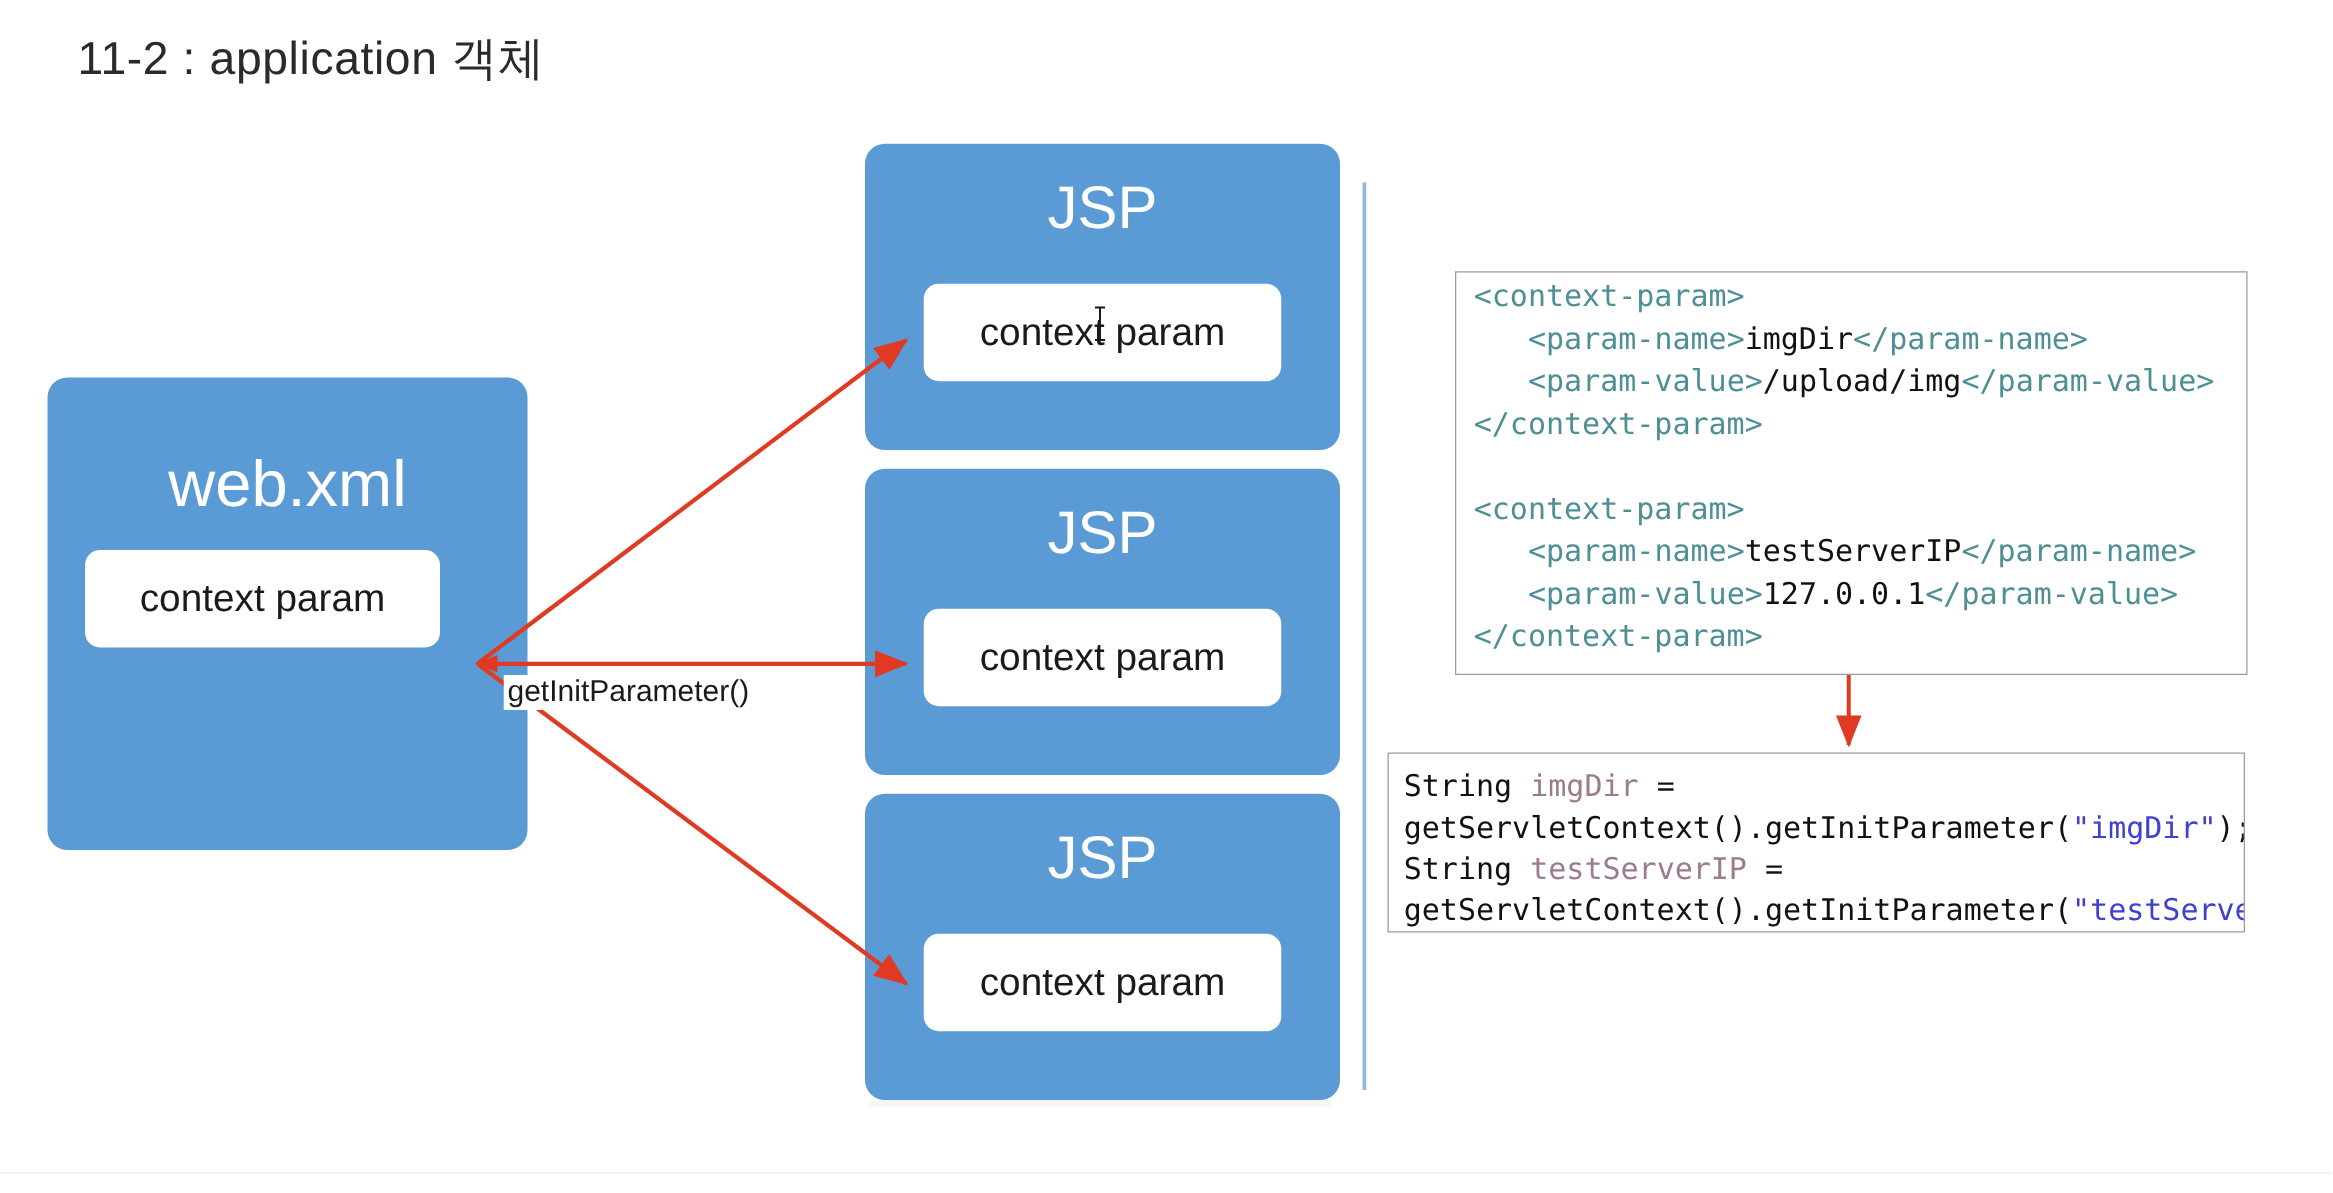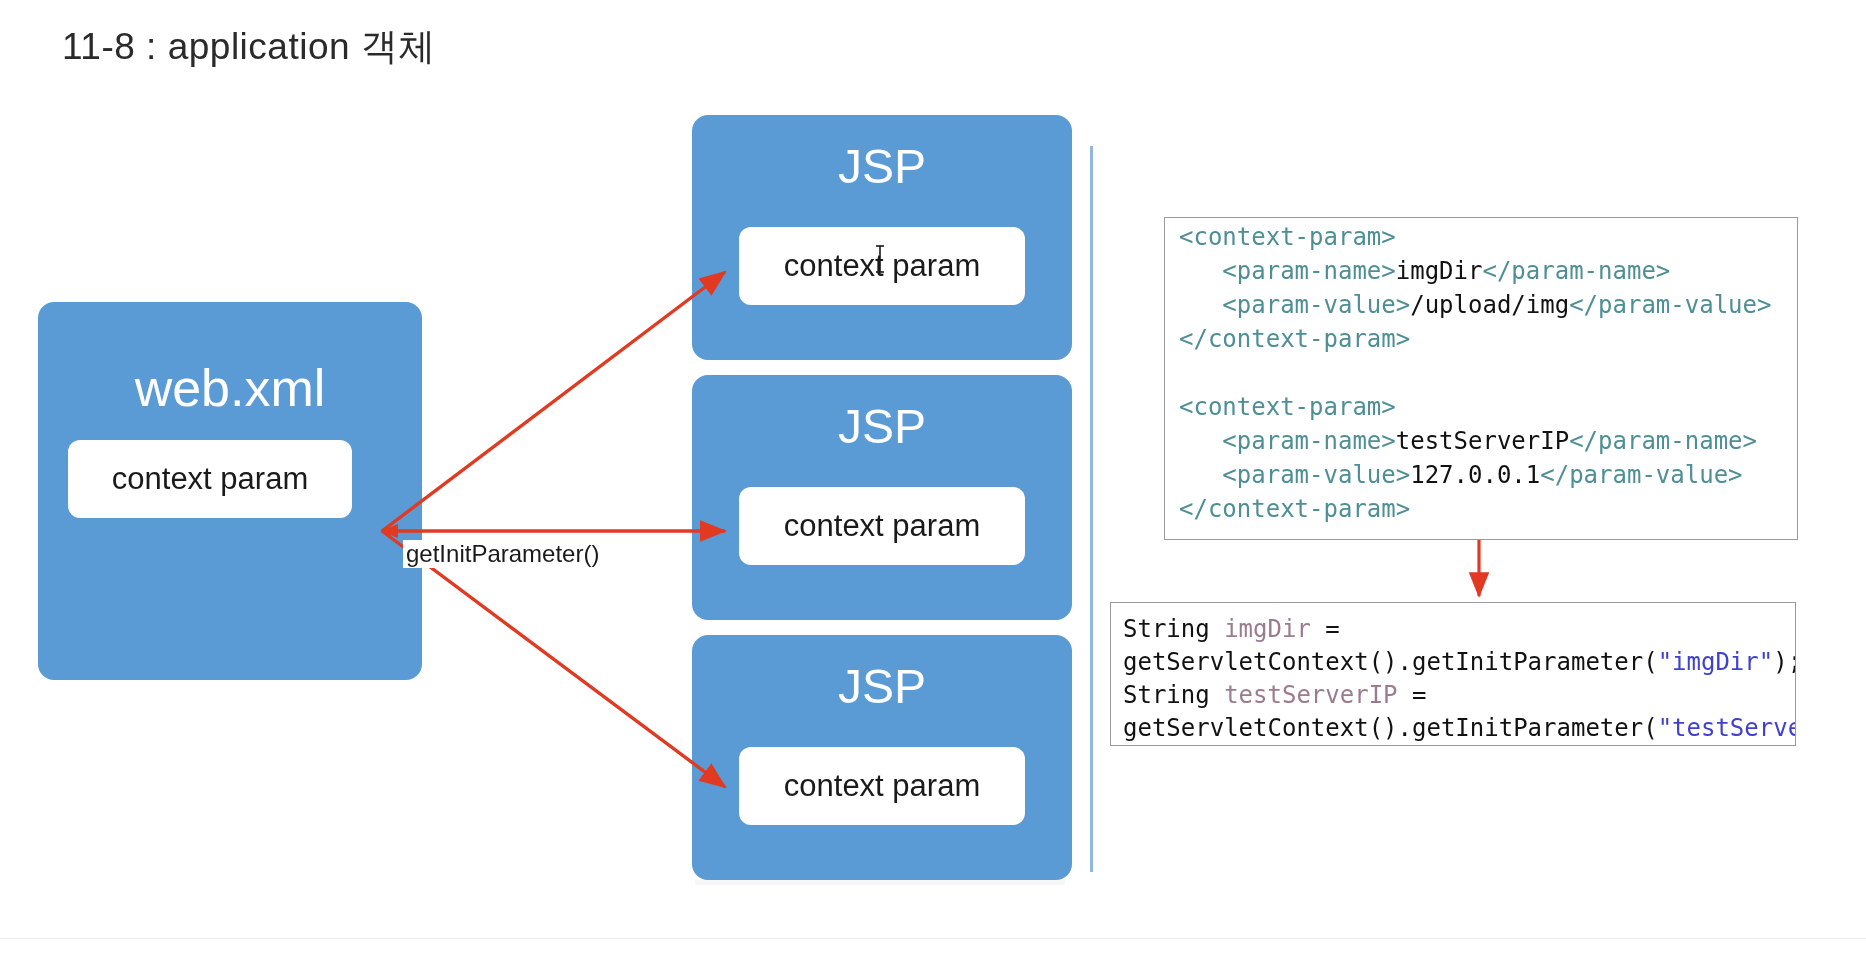--- a/index.html
+++ b/index.html
@@ -156,21 +156,21 @@
     width: 370px;
     height: 5px;
     background: #f7f7fa;
   }
 </style>
 </head>
 <body>
 
 <div id="slide">
 
-  <div id="slide-title">11-8 : application 객체</div>
+  <div id="slide-title">11-2 : application 객체</div>
 
   <div class="blue-box" id="webxml-box">
     <div class="blue-box-title" id="webxml-title">web.xml</div>
     <div class="white-pill" id="webxml-pill">context param</div>
   </div>
 
   <div class="blue-box jsp-box" id="jsp-box-1">
     <div class="blue-box-title jsp-title">JSP</div>
     <div class="white-pill jsp-pill">context param</div>
   </div>

